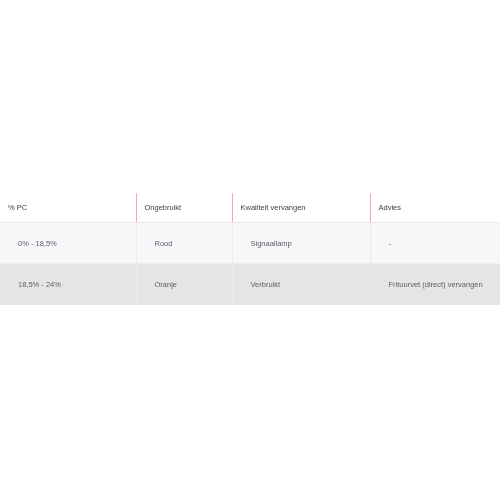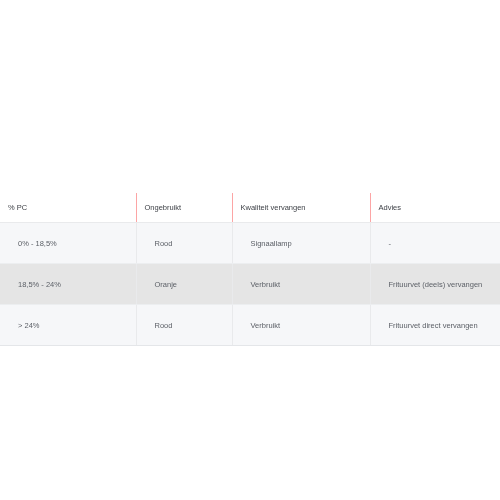--- a/index.html
+++ b/index.html
@@ -100,23 +100,17 @@
       <tr class="row-odd">
         <td>0% - 18,5%</td>
         <td>Rood</td>
         <td>Signaallamp</td>
         <td>-</td>
       </tr>
       <tr class="row-even">
         <td>18,5% - 24%</td>
         <td>Oranje</td>
         <td>Verbruikt</td>
-        <td>Frituurvet (deels) vervangen</td>
-      </tr>
-      <tr class="row-odd">
-        <td>&gt; 24%</td>
-        <td>Rood</td>
-        <td>Verbruikt</td>
-        <td>Frituurvet direct vervangen</td>
+        <td>Frituurvet (direct) vervangen</td>
       </tr>
     </tbody>
   </table>
 </div>
 
 </body></html>

